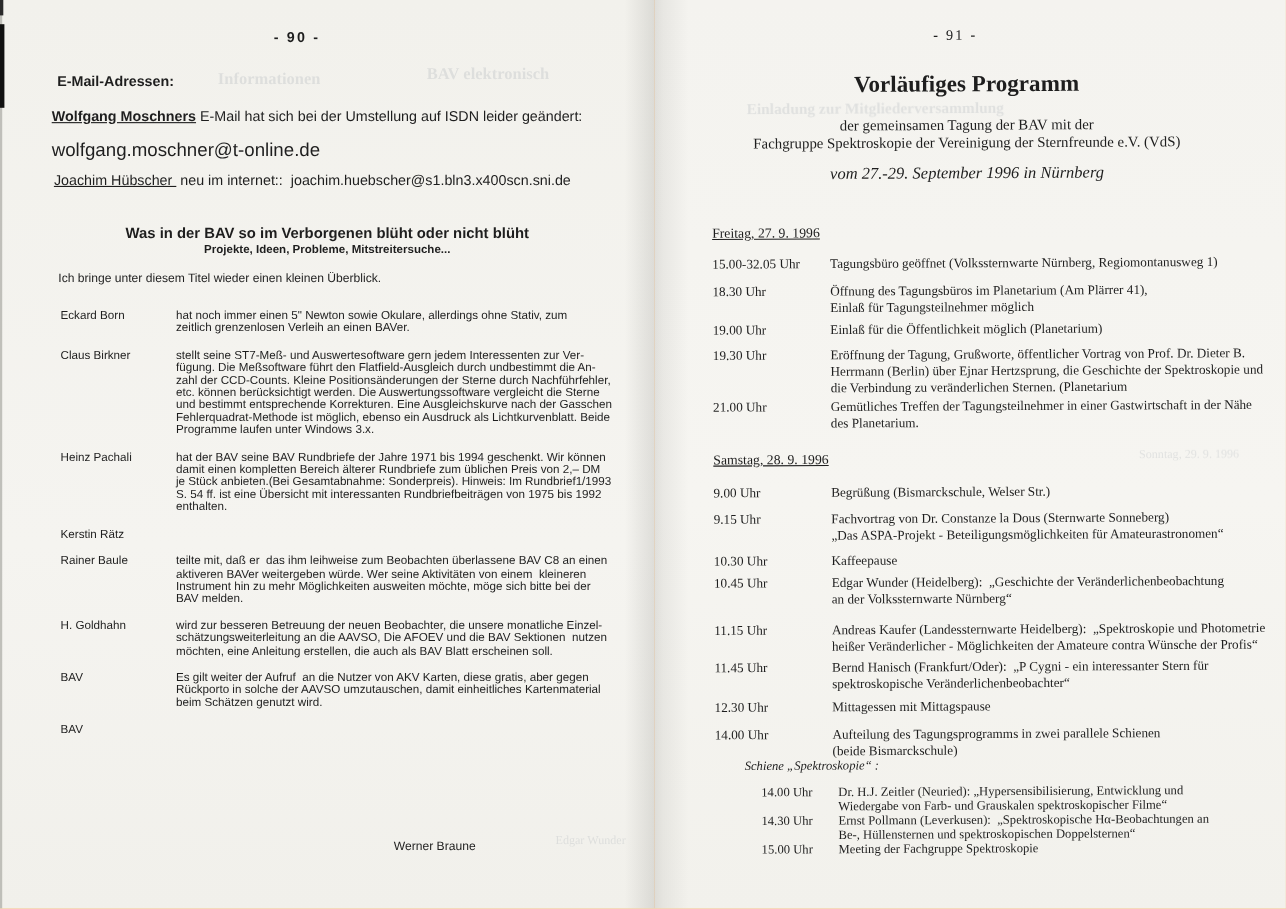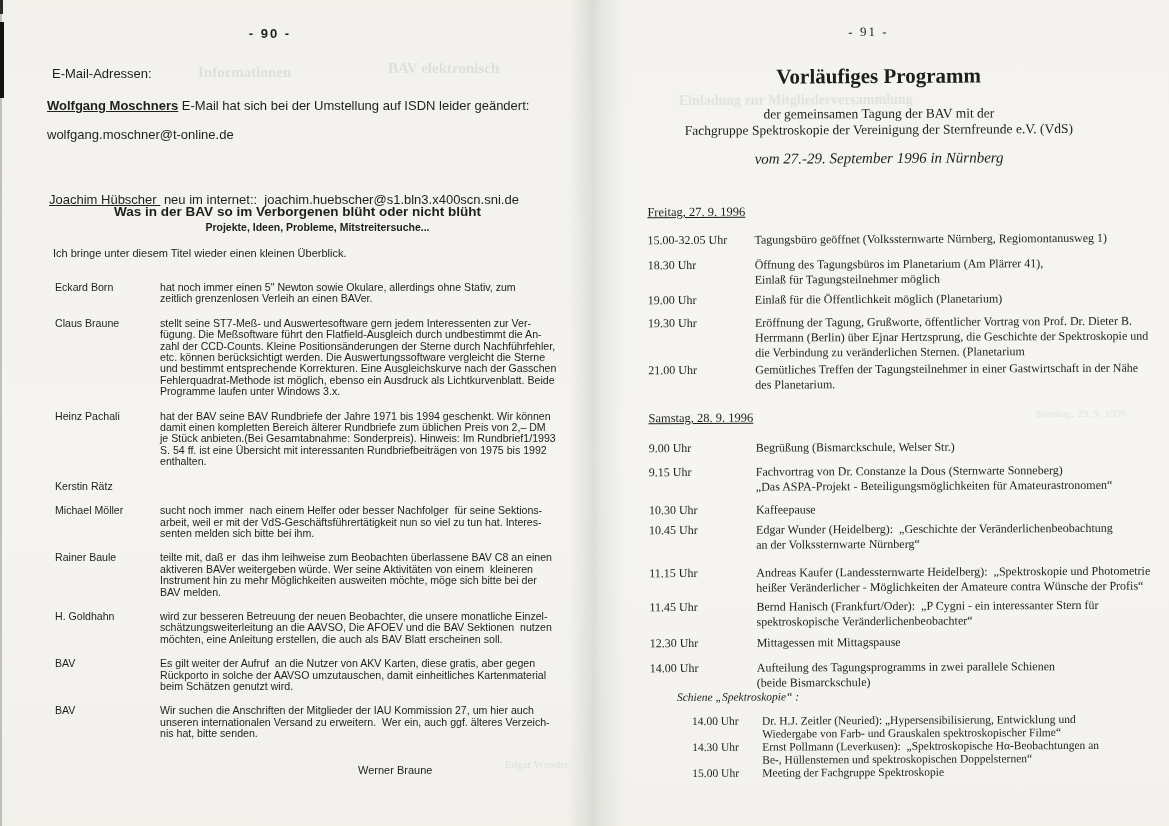--- a/index.html
+++ b/index.html
@@ -18,26 +18,26 @@
     pointer-events:none;}
   .sans{font-family:"Liberation Sans", sans-serif;}
   .serif{font-family:"Liberation Serif", serif;}
   .abs{position:absolute;}
   .u{text-decoration:underline;}
   .b{font-weight:bold;}
   .pre{white-space:pre;}
 
   
   .pnum-l{top:26px;left:0;width:540px;text-align:center;font-size:13px;letter-spacing:2px;font-weight:bold;}
-  .email-heading{top:66px;left:52px;font-size:13px;font-weight:normal;}
+  .email-heading{top:66px;left:52px;font-size:13px;font-weight:bold;}
   .email-line1{top:98px;left:47px;font-size:13px;}
-  .email-addr{top:127px;left:47px;font-size:13px;}
-  .email-line2{top:156px;left:49px;font-size:13px;margin-top:36px;}
+  .email-addr{top:127px;left:47px;font-size:17px;}
+  .email-line2{top:156px;left:49px;font-size:13px;}
   .rep-title{top:204px;left:0;width:595px;text-align:center;font-size:13.5px;font-weight:bold;}
-  .rep-sub{top:221px;left:0;width:595px;text-align:center;font-size:10.5px;font-weight:bold;padding-left:20px;}
+  .rep-sub{top:221px;left:0;width:595px;text-align:center;font-size:10.5px;font-weight:bold;}
   .rep-intro{top:247px;left:53px;font-size:11px;}
   .entries{top:282px;left:55px;width:520px;font-size:10.6px;line-height:11.4px;}
   .entry{display:flex;margin-bottom:13px;}
   .entry-name{width:105px;flex:0 0 105px;}
   .entry-text{white-space:pre;}
   .signature{top:764px;left:358px;font-size:11px;}
 
   
   .r-rot{position:absolute;inset:0;transform:rotate(-0.3deg);transform-origin:50% 40%;}
   .pnum-r{top:24px;left:0;width:550px;text-align:center;font-size:13px;letter-spacing:2px;}
@@ -89,70 +89,61 @@
     <div class="abs rep-sub">Projekte, Ideen, Probleme, Mitstreitersuche...</div>
     <div class="abs rep-intro">Ich bringe unter diesem Titel wieder einen kleinen Überblick.</div>
 
     <div class="abs entries">
       <div class="entry">
         <div class="entry-name">Eckard Born</div>
         <div class="entry-text">hat noch immer einen 5" Newton sowie Okulare, allerdings ohne Stativ, zum
 zeitlich grenzenlosen Verleih an einen BAVer.</div>
       </div>
       <div class="entry">
-        <div class="entry-name">Claus Braune</div>
+        <div class="entry-name">Claus Birkner</div>
         <div class="entry-text">stellt seine ST7-Meß- und Auswertesoftware gern jedem Interessenten zur Ver-
 fügung. Die Meßsoftware führt den Flatfield-Ausgleich durch undbestimmt die An-
 zahl der CCD-Counts. Kleine Positionsänderungen der Sterne durch Nachführfehler,
 etc. können berücksichtigt werden. Die Auswertungssoftware vergleicht die Sterne
 und bestimmt entsprechende Korrekturen. Eine Ausgleichskurve nach der Gasschen
 Fehlerquadrat-Methode ist möglich, ebenso ein Ausdruck als Lichtkurvenblatt. Beide
 Programme laufen unter Windows 3.x.</div>
       </div>
       <div class="entry">
         <div class="entry-name">Heinz Pachali</div>
         <div class="entry-text">hat der BAV seine BAV Rundbriefe der Jahre 1971 bis 1994 geschenkt. Wir können
 damit einen kompletten Bereich älterer Rundbriefe zum üblichen Preis von 2,– DM
 je Stück anbieten.(Bei Gesamtabnahme: Sonderpreis). Hinweis: Im Rundbrief1/1993
 S. 54 ff. ist eine Übersicht mit interessanten Rundbriefbeiträgen von 1975 bis 1992
 enthalten.</div>
       </div>
       <div class="entry">
         <div class="entry-name">Kerstin Rätz</div>
       </div>
       <div class="entry">
-        <div class="entry-name">Michael Möller</div>
-        <div class="entry-text">sucht noch immer  nach einem Helfer oder besser Nachfolger  für seine Sektions-
-arbeit, weil er mit der VdS-Geschäftsführertätigkeit nun so viel zu tun hat. Interes-
-senten melden sich bitte bei ihm.</div>
-      </div>
-      <div class="entry">
         <div class="entry-name">Rainer Baule</div>
         <div class="entry-text">teilte mit, daß er  das ihm leihweise zum Beobachten überlassene BAV C8 an einen
 aktiveren BAVer weitergeben würde. Wer seine Aktivitäten von einem  kleineren
 Instrument hin zu mehr Möglichkeiten ausweiten möchte, möge sich bitte bei der
 BAV melden.</div>
       </div>
       <div class="entry">
         <div class="entry-name">H. Goldhahn</div>
         <div class="entry-text">wird zur besseren Betreuung der neuen Beobachter, die unsere monatliche Einzel-
 schätzungsweiterleitung an die AAVSO, Die AFOEV und die BAV Sektionen  nutzen
 möchten, eine Anleitung erstellen, die auch als BAV Blatt erscheinen soll.</div>
       </div>
       <div class="entry">
         <div class="entry-name">BAV</div>
         <div class="entry-text">Es gilt weiter der Aufruf  an die Nutzer von AKV Karten, diese gratis, aber gegen
 Rückporto in solche der AAVSO umzutauschen, damit einheitliches Kartenmaterial
 beim Schätzen genutzt wird.</div>
       </div>
       <div class="entry">
         <div class="entry-name">BAV</div>
-        <div class="entry-text">Wir suchen die Anschriften der Mitglieder der IAU Kommission 27, um hier auch
-unseren internationalen Versand zu erweitern.  Wer ein, auch ggf. älteres Verzeich-
-nis hat, bitte senden.</div>
       </div>
     </div>
 
     <div class="abs signature">Werner Braune</div>
 
     <div class="bleed serif b" style="top:64px;left:150px;font-size:15px;margin-left:48px;">Informationen</div>
     <div class="bleed serif b" style="top:60px;left:388px;font-size:15px;">BAV elektronisch</div>
     <div class="bleed serif" style="top:758px;left:505px;font-size:11px;">Edgar Wunder</div>
   </div>
 

